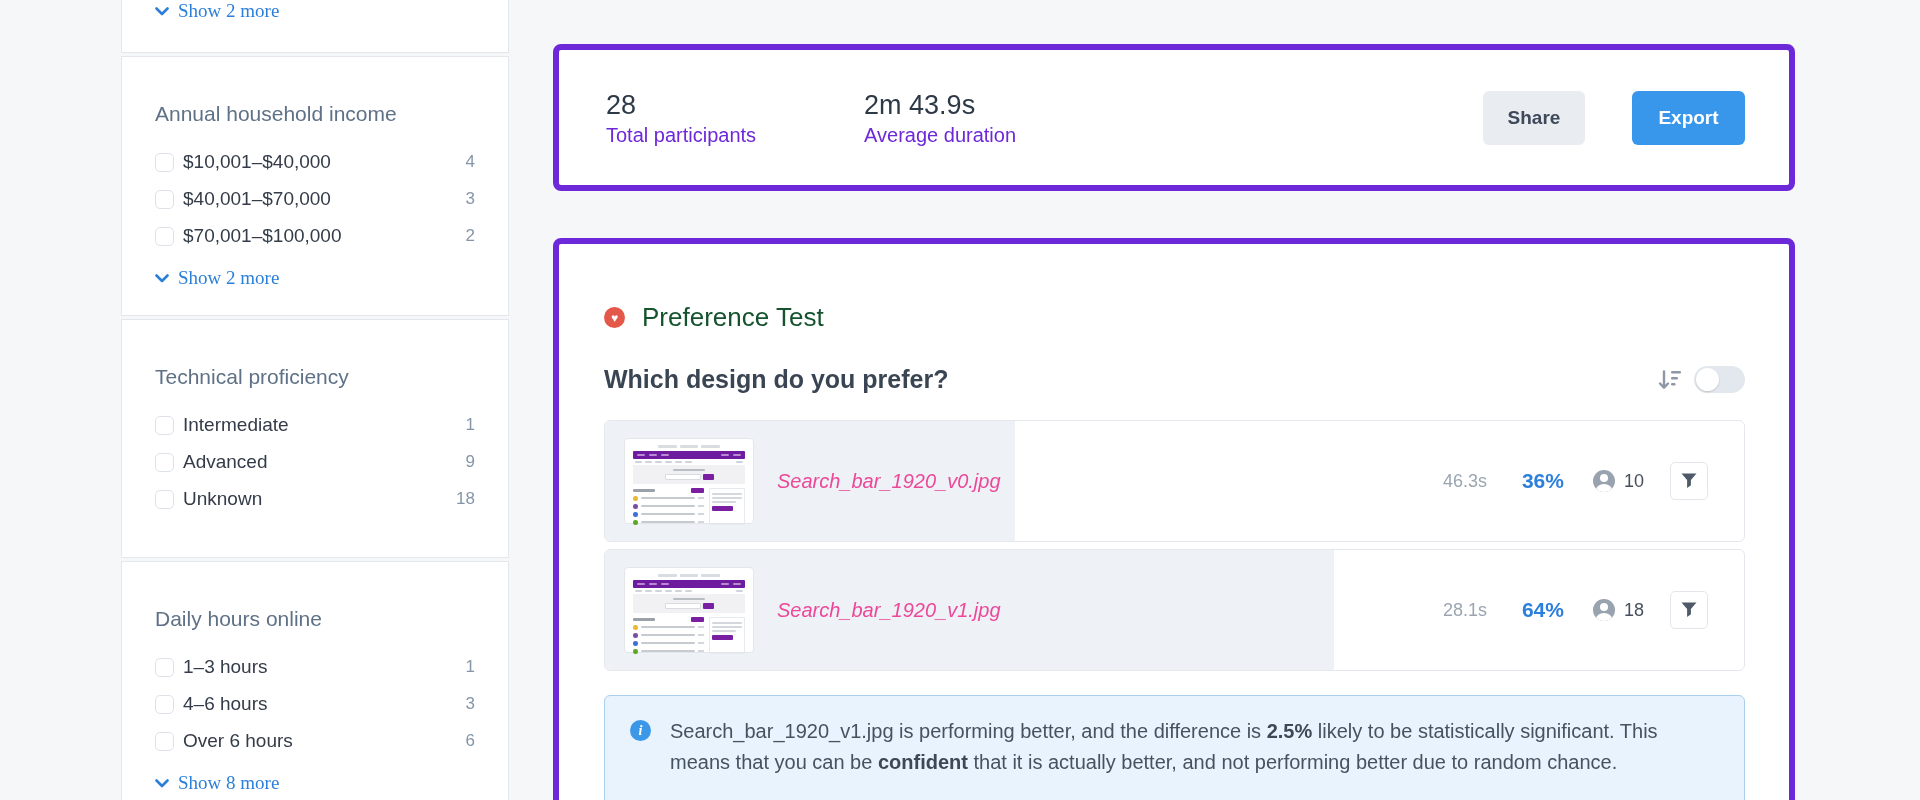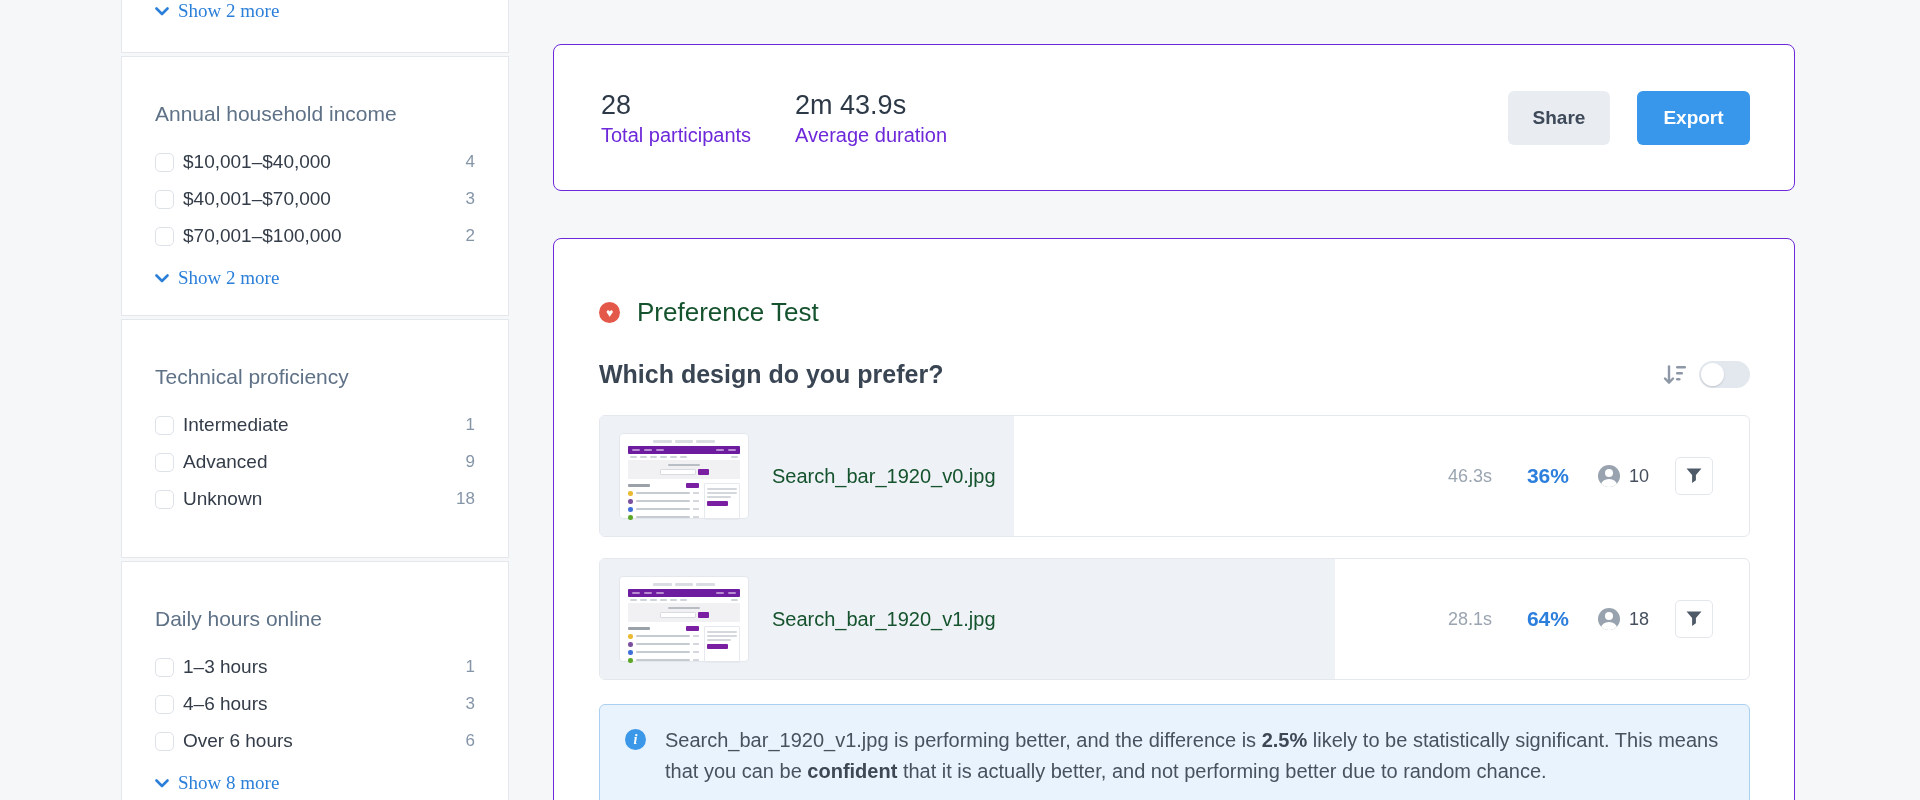--- a/index.html
+++ b/index.html
@@ -27,27 +27,27 @@
   .opt-label { font-size:19px; color:#333c48; }
   .opt-count { margin-left:auto; font-size:17px; color:#8595a8; }
   .show-more {
     display:flex; align-items:center; gap:9px; margin-top:20px;
     color:#2b7fd9; font-size:19px; cursor:pointer;font-family:Liberation Serif, serif;
   }
   .side-card.a .show-more { position:absolute; left:33px; bottom:30px; margin:0; }
   .chev { width:14px; height:9px; display:inline-block; }
   
   .card {
-    position:absolute; background:#fff; border:1px solid #6d28d9; border-radius:8px;
+    position:absolute; background:#fff; border:6px solid #6d28d9; border-radius:8px;gap:20px;
   }
   .stats-card { left:553px; top:44px; width:1242px; height:147px;
     display:flex; align-items:center; padding:0 44px 0 47px; }
   .stat-value { font-size:27px; font-weight:500; color:#2e3947; line-height:32px; }
   .stat-label { font-size:20px; color:#6d28d9; margin-top:3px; }
-  .stat-block + .stat-block { margin-left:44px; }
+  .stat-block + .stat-block { margin-left:88px; }
   .btn { border:none; border-radius:6px; font-family:inherit; font-size:19px;
     font-weight:700; cursor:pointer; height:54px; }
   .btn.share { margin-left:auto; width:102px; background:#e9edf2; color:#3e4a59; }
   .btn.export { margin-left:27px; width:113px; background:#3897ea; color:#fff; }
   
   .main-card { left:553px; top:238px; width:1242px; height:600px; padding:0 44px 0 45px; }
   .test-type { margin-top:58px; display:flex; align-items:center; gap:17px; }
   .heart {
     width:21px; height:21px; border-radius:50%; background:#e4584a; color:#fff;
     display:flex; align-items:center; justify-content:center; font-size:12px; line-height:1;
@@ -63,28 +63,28 @@
   }
   .toggle .knob {
     position:absolute; left:2px; top:2px; width:23px; height:23px; border-radius:50%;
     background:#fff; box-shadow:0 1px 2px rgba(0,0,0,.15);
   }
   
   .opt-card {
     position:relative; margin-top:26px; height:122px;
     border:1px solid #e4e8ed; border-radius:6px; background:#fff; overflow:hidden;
   }
-  .opt-card + .opt-card { margin-top:21px; }
+  .opt-card + .opt-card { margin-top:7px; }
   .fill { position:absolute; left:0; top:0; bottom:0; background:#eef1f5; }
   .opt-inner { position:relative; height:100%; display:flex; align-items:center; padding-left:19px; }
   .thumb {
     width:130px; height:86px; background:#fff; border:1px solid #e3e7ec; border-radius:4px;
     padding:5px 8px; cursor:pointer; flex:0 0 auto;
   }
-  .filename { margin-left:23px; font-size:20px; color:#14532d; }
+  .filename { margin-left:23px; font-size:20px; color:#ec4899;font-style:italic; }
   .opt-stats { margin-left:auto; display:flex; align-items:center; }
   .avg-time { width:64px; text-align:right; font-size:18px; color:#9aa5b1; }
   .percent { margin-left:25px; width:52px; text-align:right; font-size:21px; font-weight:700; color:#2c7fdc; }
   .voters { margin-left:29px; display:flex; align-items:center; gap:9px; }
   .person { width:22px; height:22px; border-radius:50%; background:#99a3af; position:relative; overflow:hidden; }
   .person::before { content:""; position:absolute; left:7px; top:4px; width:8px; height:8px; border-radius:50%; background:#fff; }
   .person::after { content:""; position:absolute; left:3px; top:14px; width:16px; height:12px; border-radius:50%; background:#fff; }
   .vote-count { font-size:18px; color:#454f5d; }
   .filter-btn {
     margin-left:26px; margin-right:36px; width:38px; height:38px; border-radius:5px;

